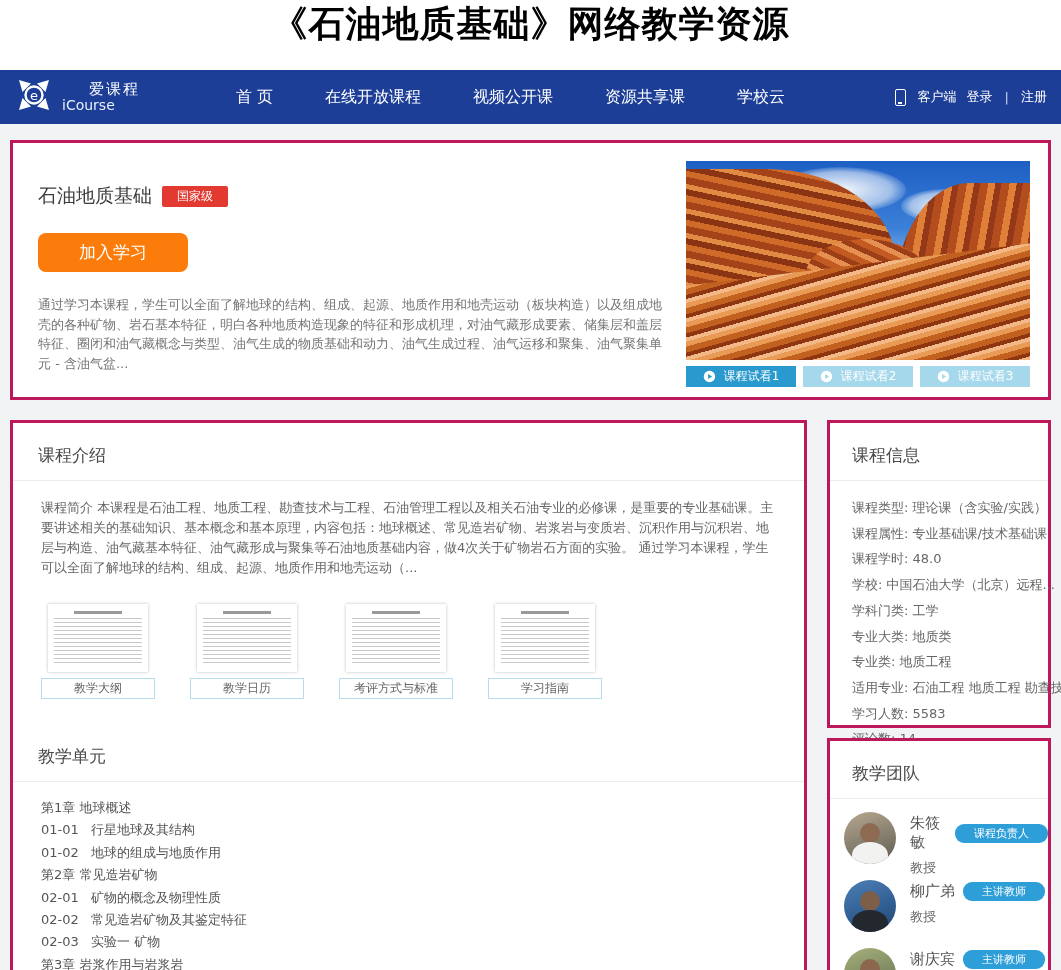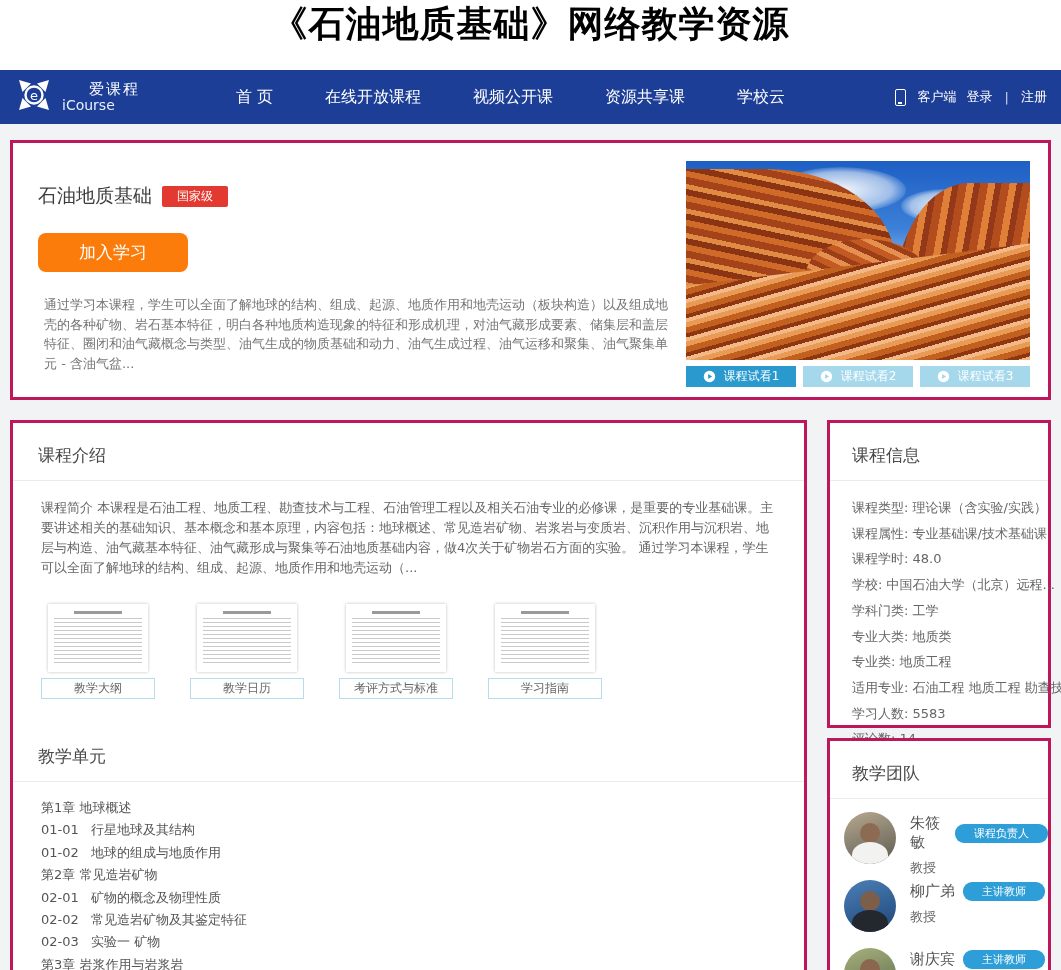--- a/index.html
+++ b/index.html
@@ -28,21 +28,21 @@
   
   .card { position:absolute; background:#fff; border:3px solid #be185d; }
   .sec-header { padding:21px 25px 13px 25px; font-size:17px; color:#4a4a4a; border-bottom:1px solid #ebebeb; }
 
   
   .hero { left:10px; top:140px; width:1041px; height:260px; }
   .course-title-row { position:absolute; left:25px; top:40px; display:flex; align-items:center; }
   .course-title { font-size:19px; color:#3c3c3c; }
   .level-badge { margin-left:10px; background:#e23a30; color:#fff; font-size:12px; padding:2px 15px; border-radius:2px; }
   .join-btn { position:absolute; left:25px; top:90px; width:150px; height:39px; background:#fb7c0a; border:none; border-radius:8px; color:#fff; font-size:17px; cursor:pointer; font-family:inherit; }
-  .hero-desc { position:absolute; left:25px; top:152px; width:628px; font-size:13px; line-height:19.5px; color:#757575;margin-left:6px; }
+  .hero-desc { position:absolute; left:25px; top:152px; width:628px; font-size:13px; line-height:19.5px; color:#757575; }
 
   
   .photo { position:absolute; left:673px; top:18px; width:344px; height:199px; overflow:hidden;
            background:linear-gradient(180deg,#1e5fc4 0%,#3b80d8 34%,#8cb6e8 52%,#b8d2ee 60%); cursor:pointer; }
   .cloud { position:absolute; background:radial-gradient(ellipse at center,rgba(255,255,255,.95) 0%,rgba(255,255,255,.55) 55%,rgba(255,255,255,0) 75%); border-radius:50%; }
   .cloud.c1 { left:90px; top:6px; width:130px; height:46px; }
   .cloud.c2 { left:215px; top:28px; width:90px; height:34px; }
   .rock { position:absolute; }
   .rock-left { left:-26px; top:8px; width:235px; height:132px; border-radius:0 55% 14% 0/0 70% 20% 0;
     background:repeating-linear-gradient(12deg,#a4431a 0 7px,#d06a28 7px 13px,#8a3414 13px 19px,#e08a44 19px 24px); }

